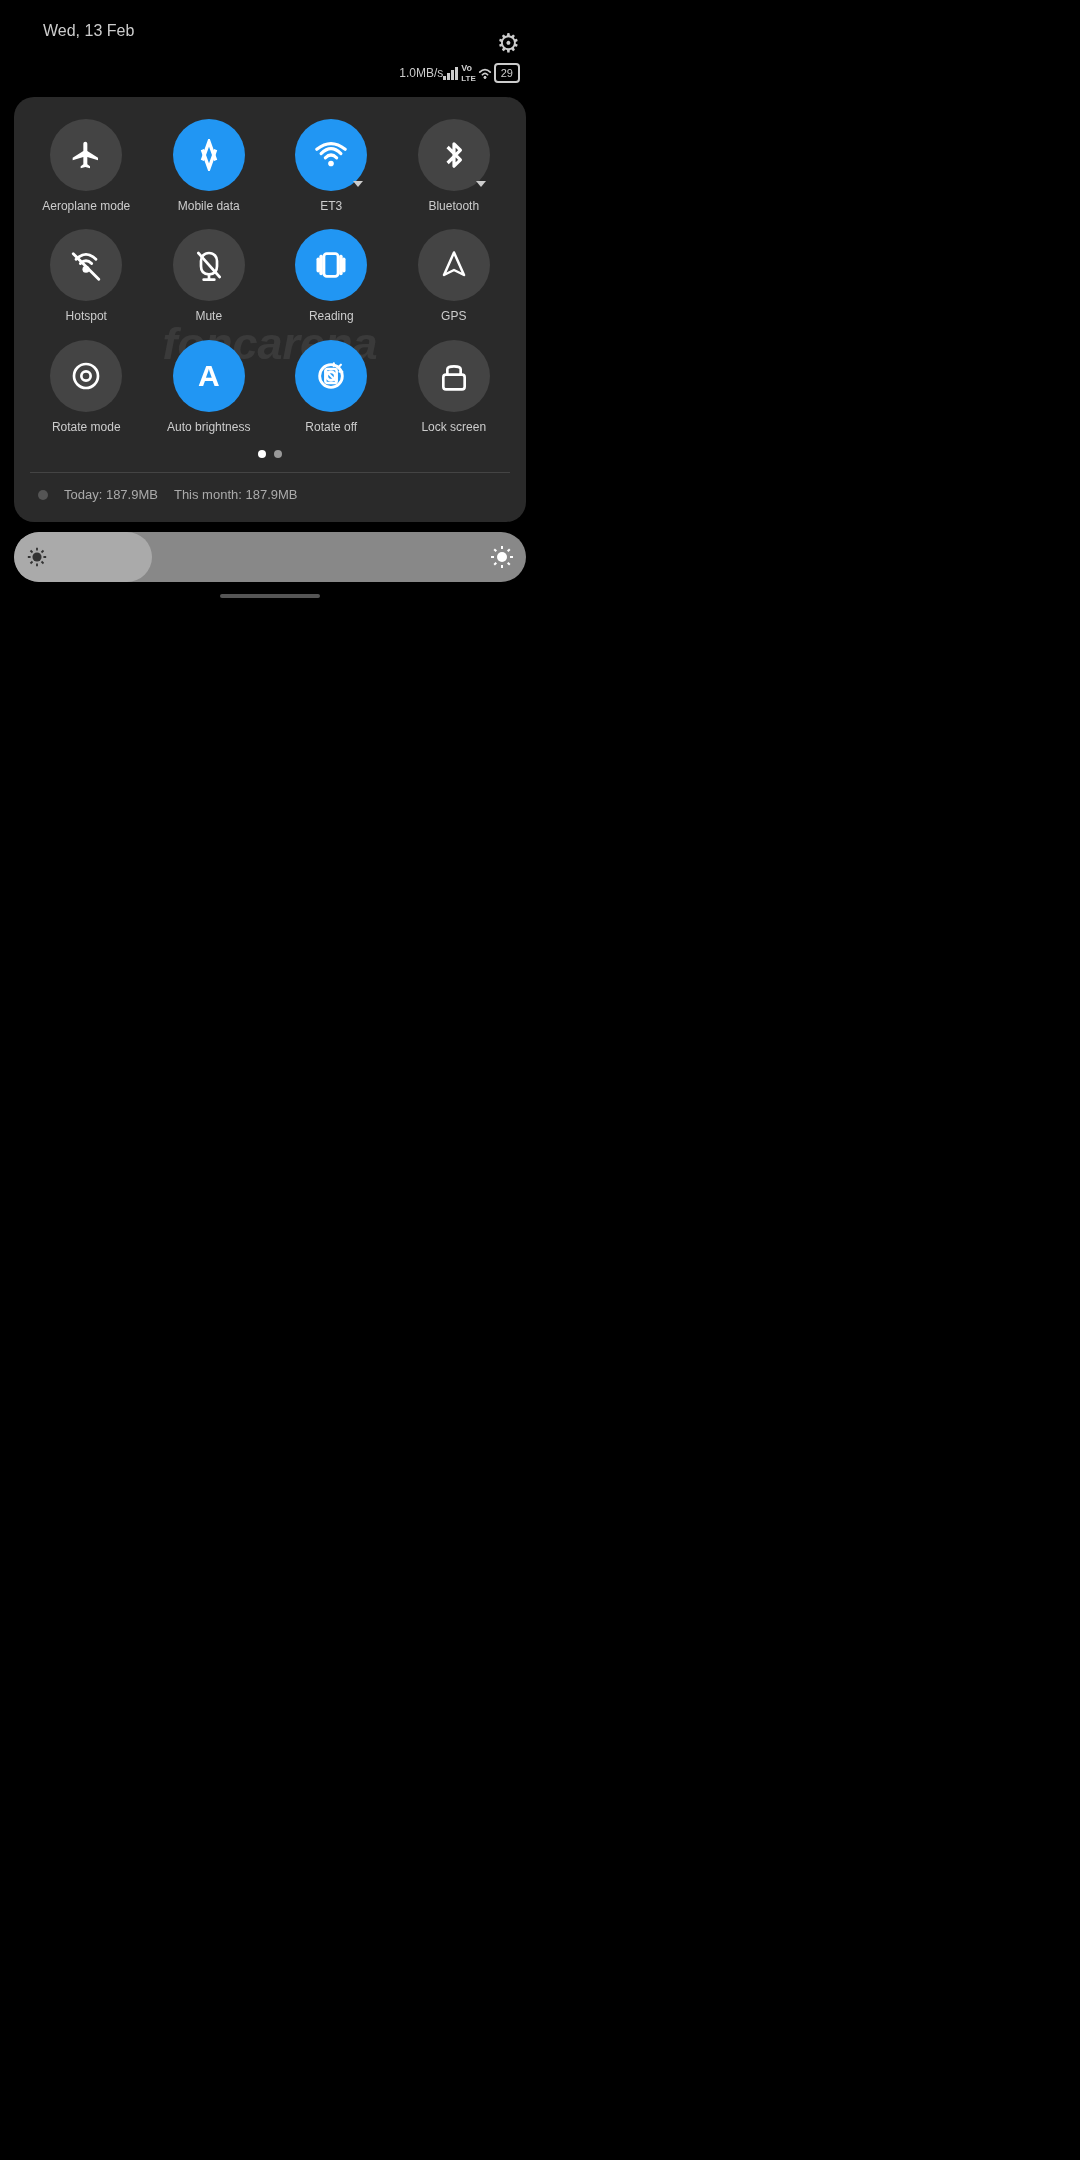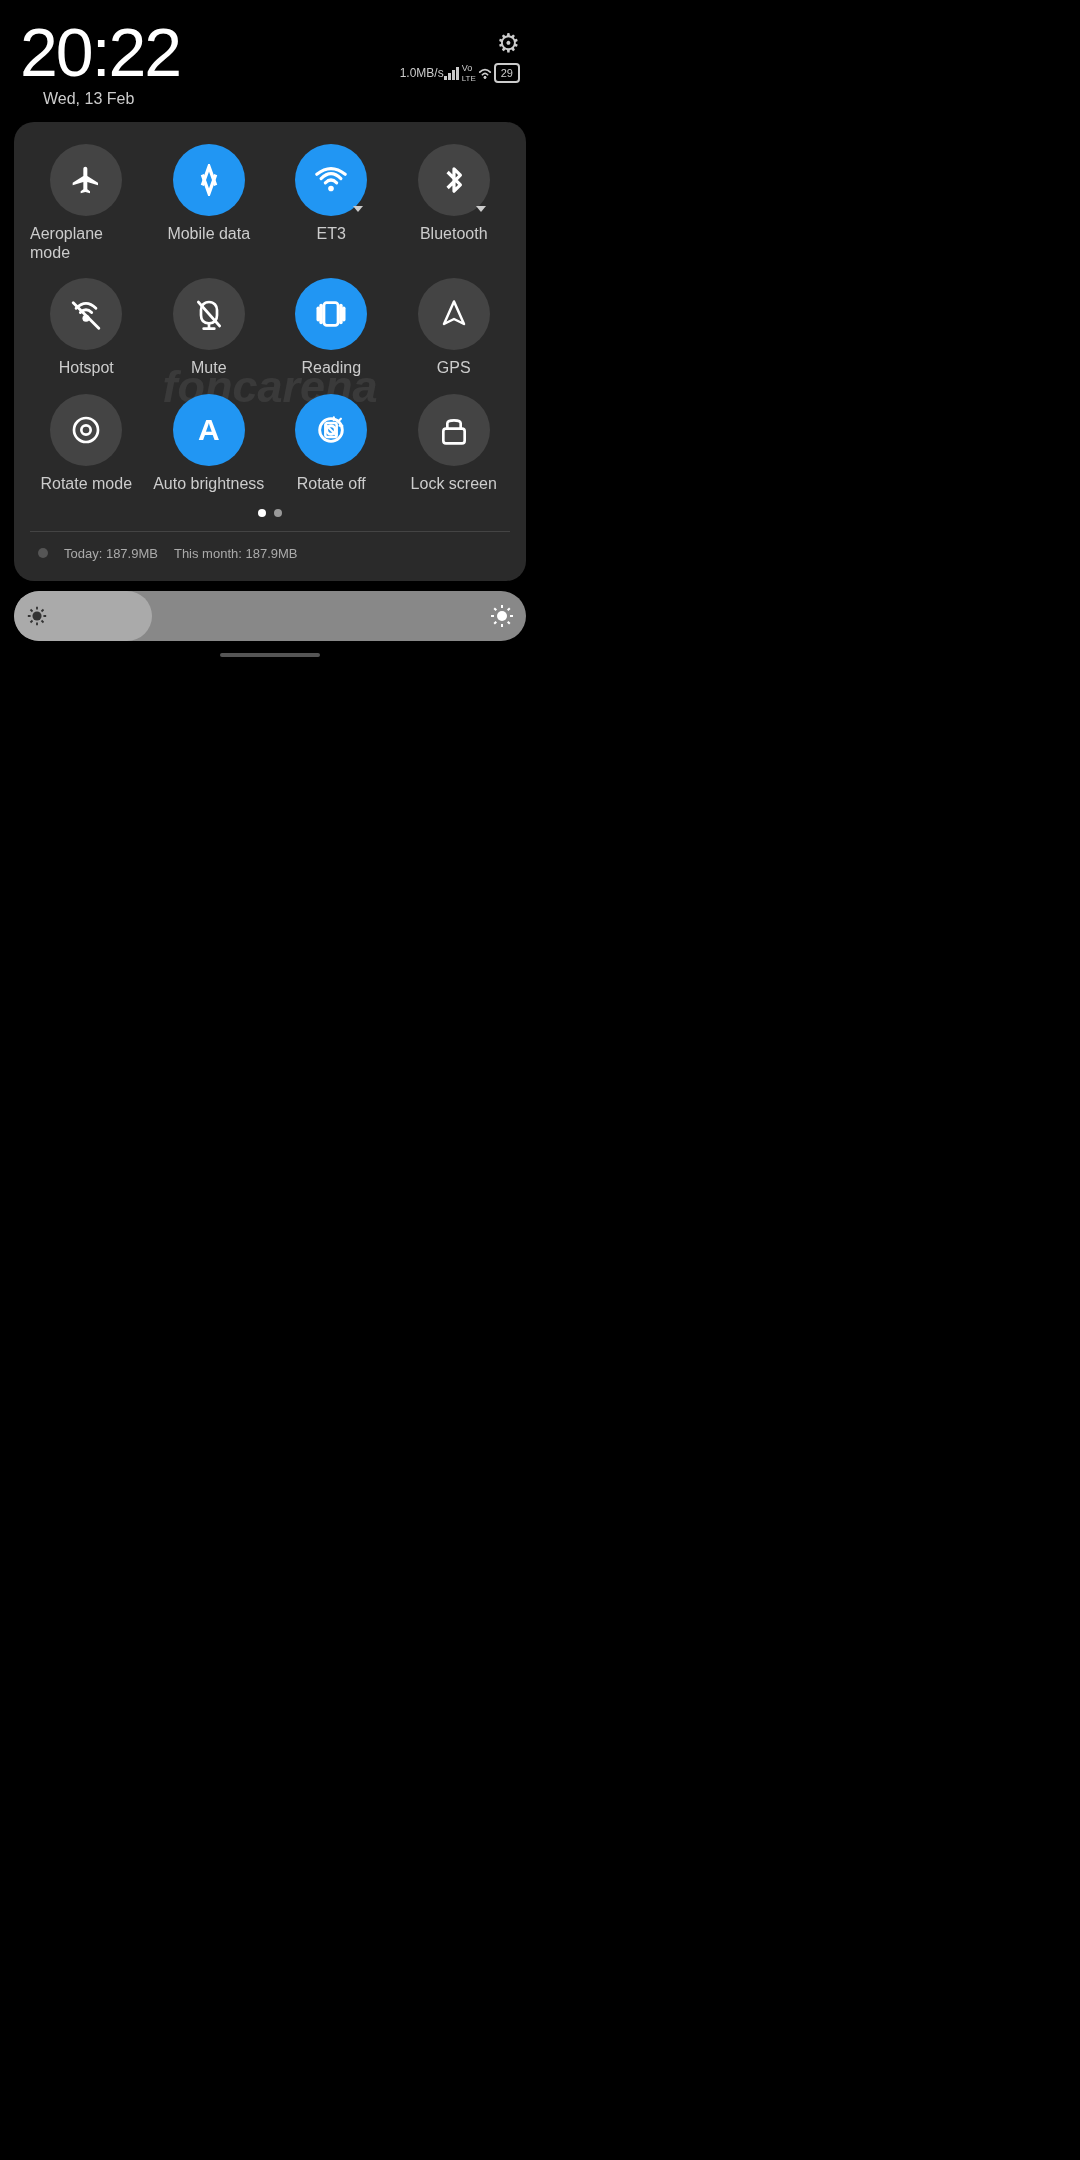--- a/index.html
+++ b/index.html
@@ -94,23 +94,23 @@
       font-size: 28px;
       color: #fff;
       position: relative;
     }
 
     .toggle-circle.active {
       background: #2196F3;
     }
 
     .toggle-label {
-      font-size: 16px;
+      font-size: 12px;
       color: #ccc;
-      text-align: left;
+      text-align: right;
       line-height: 1.2;
     }
 
     
     .arrow-indicator {
       position: absolute;
       bottom: 4px;
       right: 4px;
       width: 0;
       height: 0;
@@ -218,36 +218,35 @@
     }
 
     
     svg { display: block; }
   </style>
 </head>
 <body>
 
 <div class="status-bar">
   <div class="time-block">
-    <div class="time">20:22</div>
     <div class="date">Wed, 13 Feb</div>
   </div>
   <div class="status-right">
     <span class="gear-icon-wrap">⚙</span>
     <div class="status-icons">
       <span>1.0MB/s</span>
 
       <svg width="18" height="14" viewBox="0 0 18 14">
         <rect x="0" y="10" width="3" height="4" fill="#ccc"></rect>
         <rect x="4" y="7" width="3" height="7" fill="#ccc"></rect>
         <rect x="8" y="4" width="3" height="10" fill="#ccc"></rect>
         <rect x="12" y="1" width="3" height="13" fill="#ccc"></rect>
       </svg>
 
-      <span style="font-size:9px;color:#ccc;font-weight:normal;">Vo<br><span style="font-size:8px;">LTE</span></span>
+      <span style="font-size:9px;color:#ccc;font-weight:bold;">Vo<br><span style="font-size:8px;">LTE</span></span>
 
       <svg width="18" height="14" viewBox="0 0 20 16">
         <path d="M10 13 L10 13" stroke="#ccc" stroke-width="3" stroke-linecap="round"></path>
         <path d="M7 10 Q10 7 13 10" stroke="#ccc" stroke-width="2" fill="none" stroke-linecap="round"></path>
         <path d="M4 7 Q10 1 16 7" stroke="#ccc" stroke-width="2" fill="none" stroke-linecap="round"></path>
         <circle cx="10" cy="13" r="1.5" fill="#ccc"></circle>
       </svg>
 
       <div class="battery-icon">
         <span>29</span>

